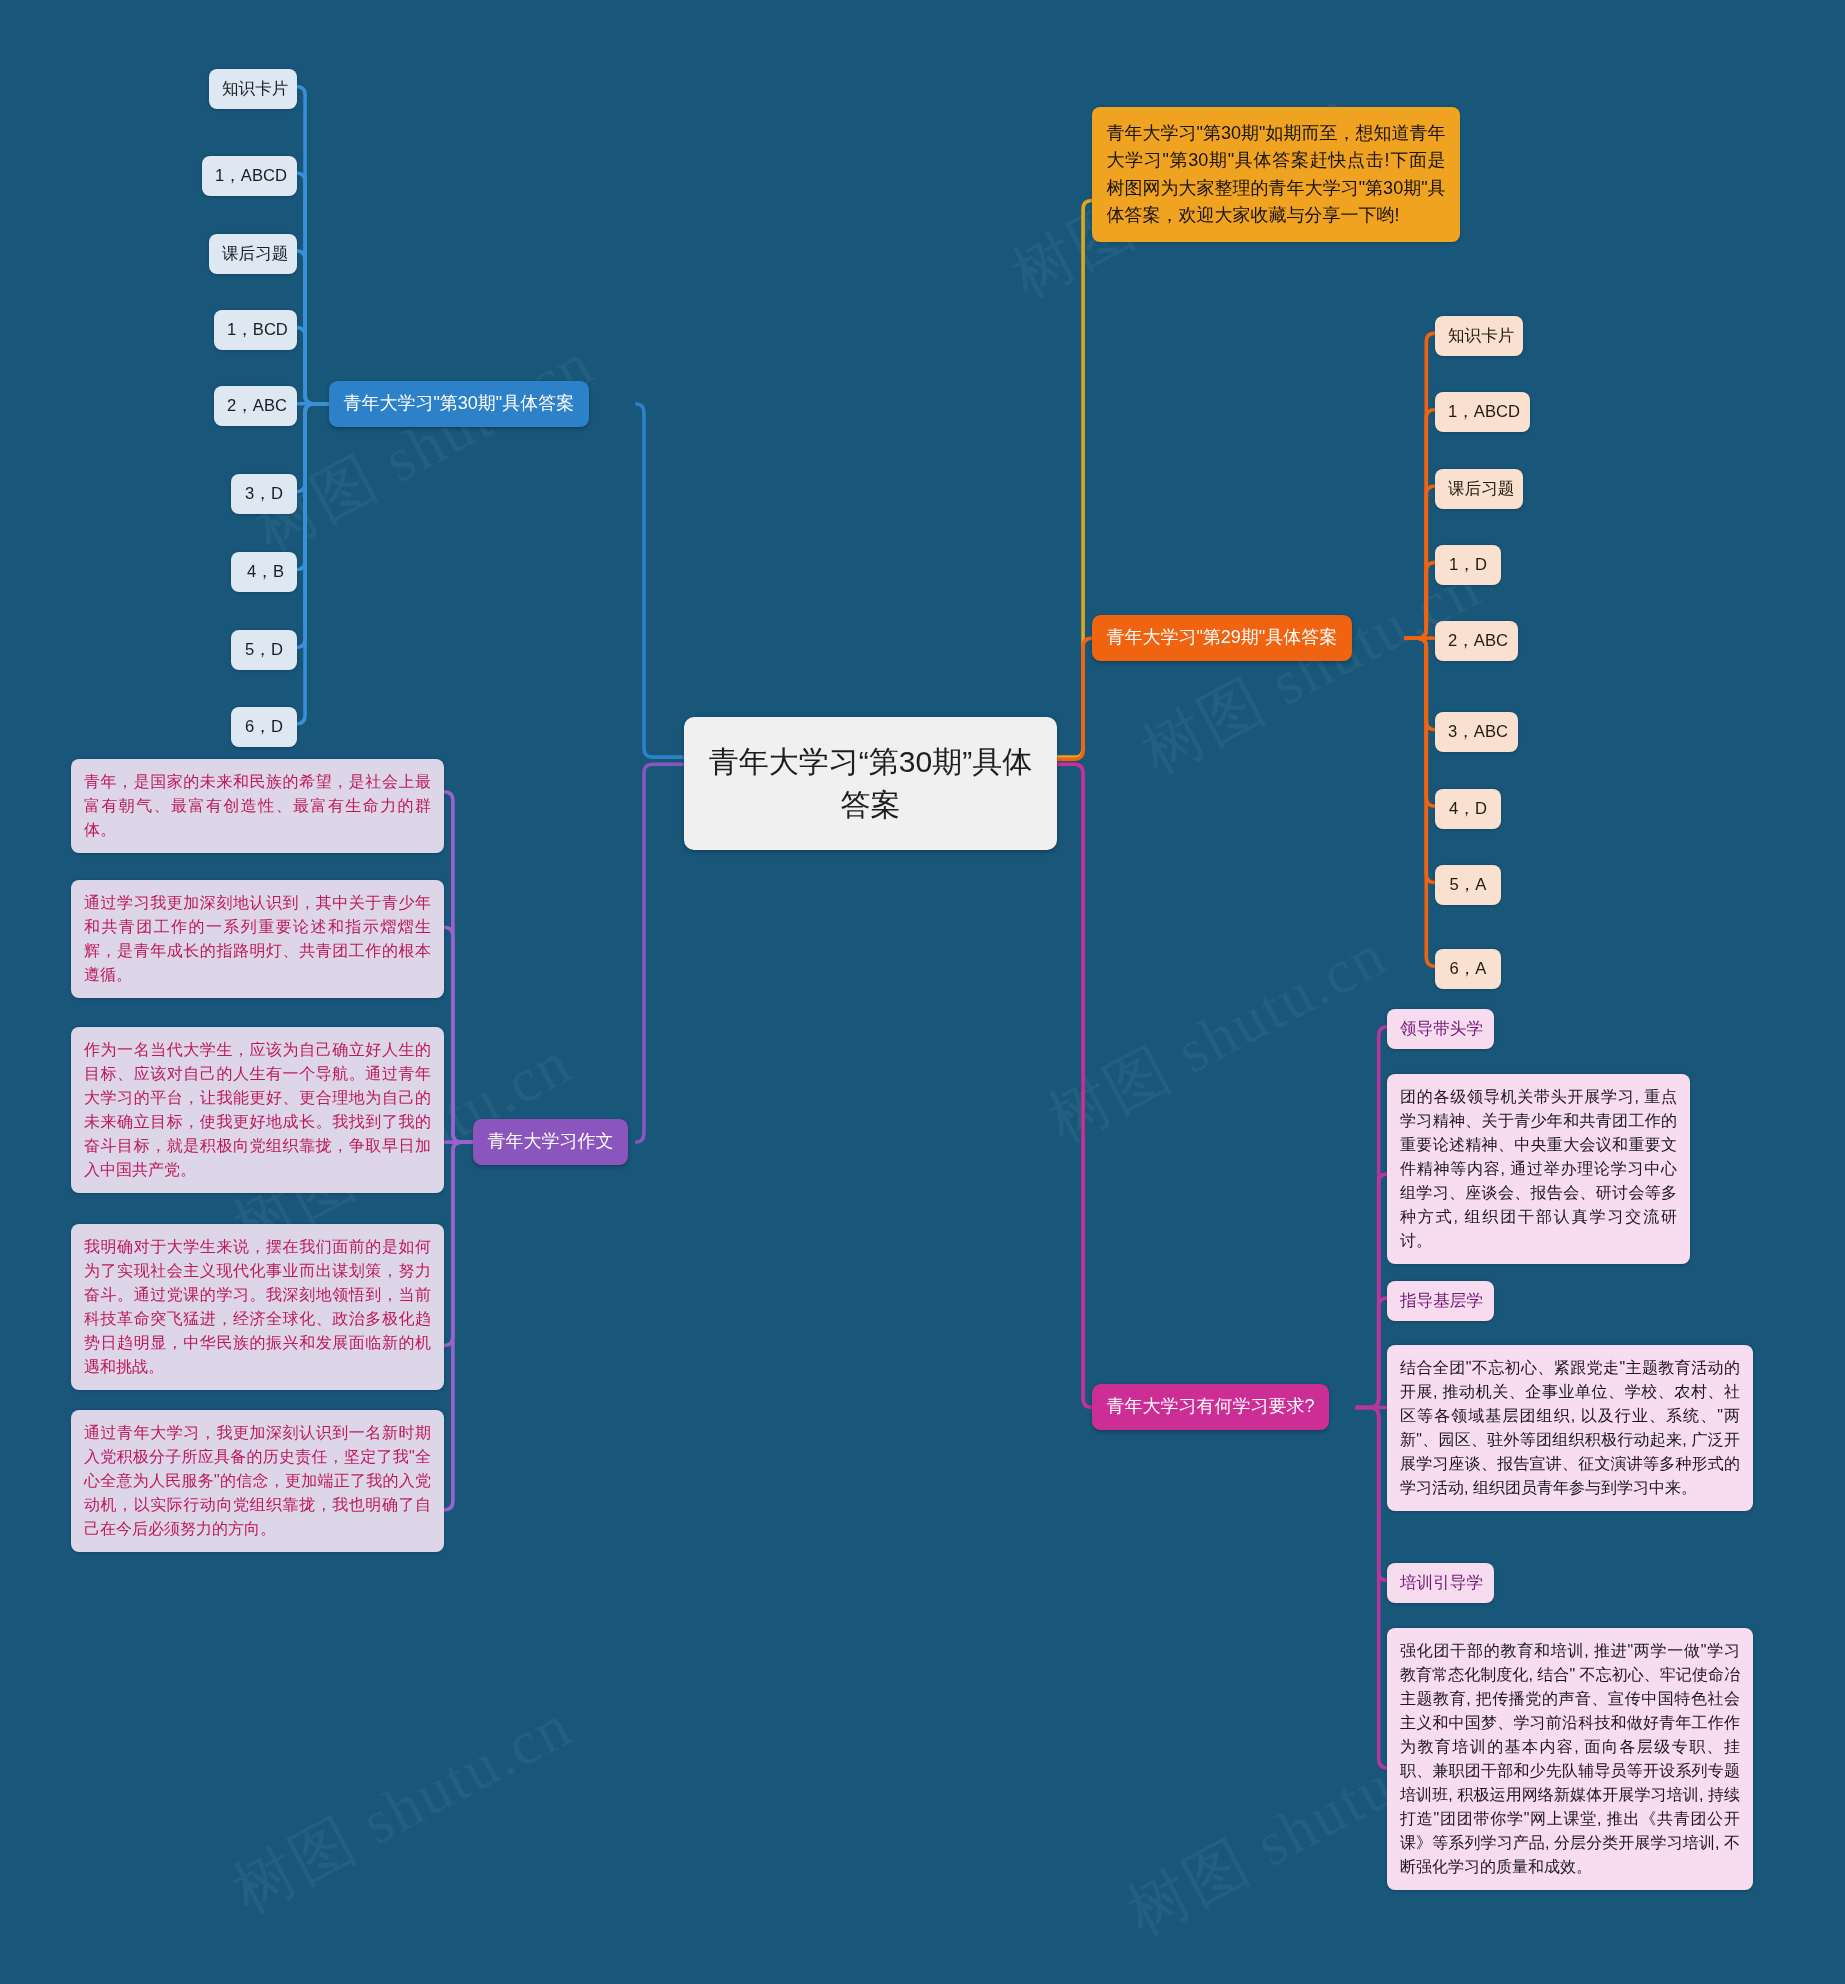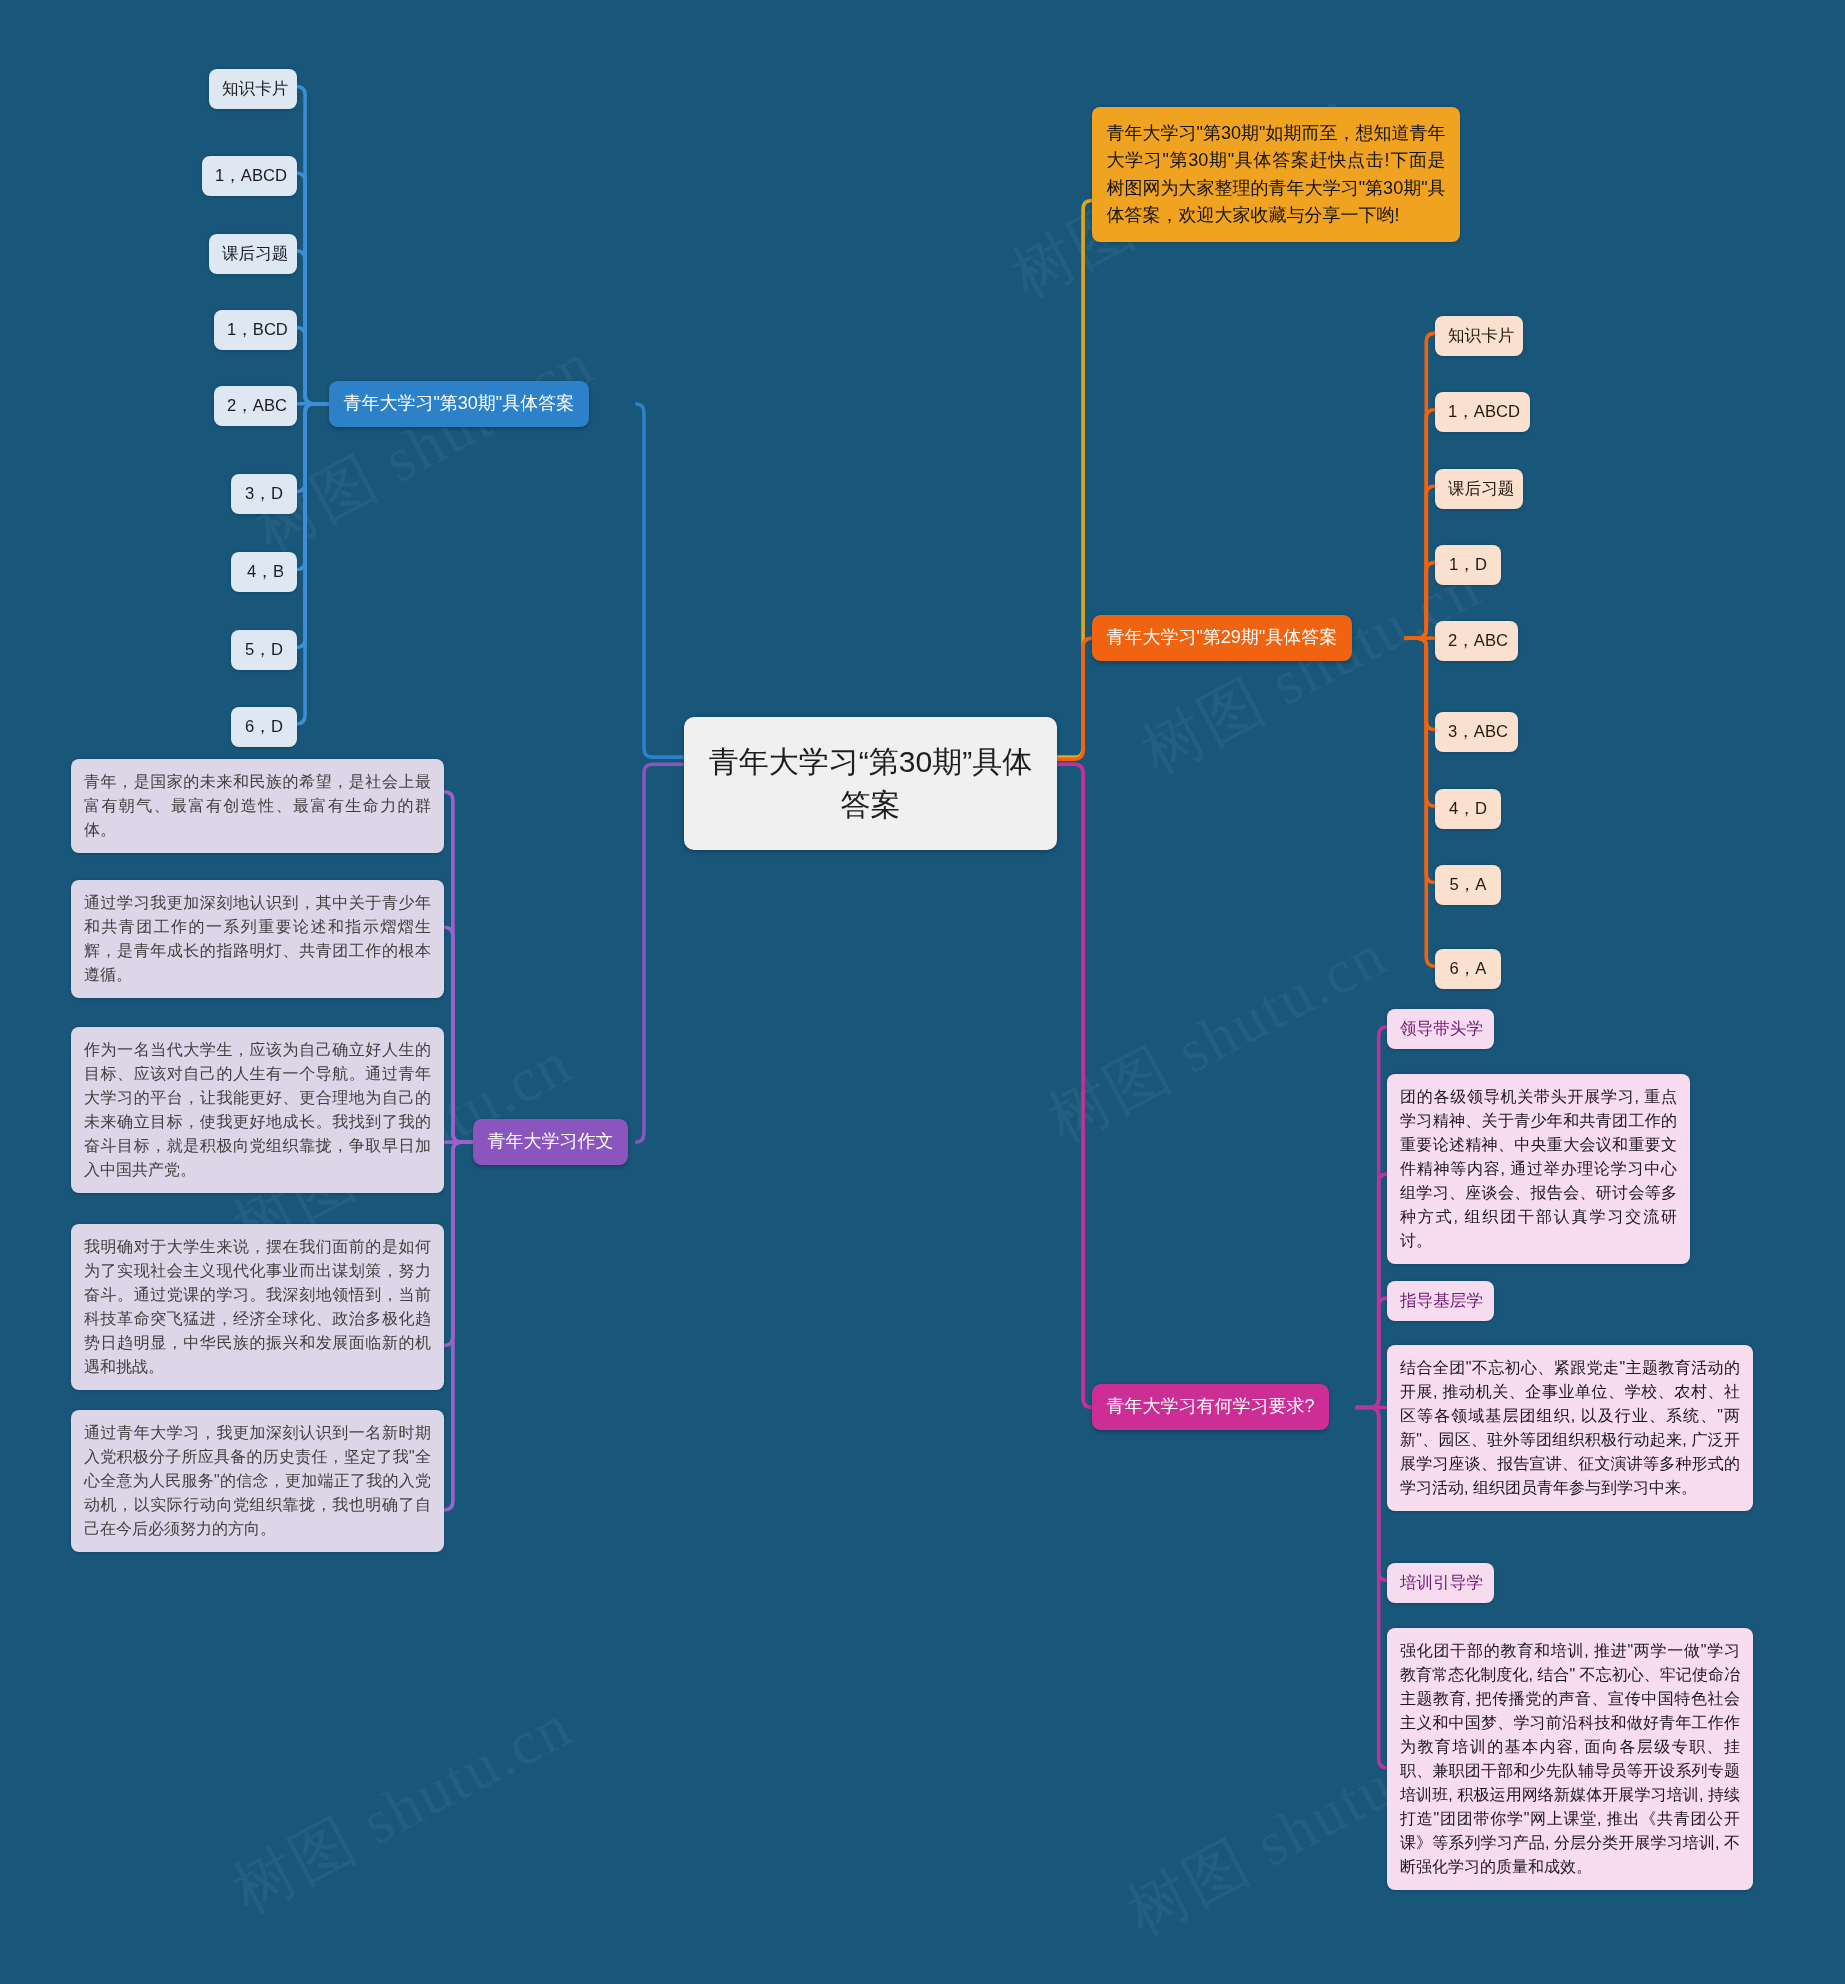--- a/index.html
+++ b/index.html
@@ -98,21 +98,21 @@
     text-align: justify;
     line-height: 1.5;
   }
   .note.amber {
     background: #f0a321;
     color: #161310;
     font-size: 18px;
     line-height: 1.52;
     padding: 13px 14.4px;
   }
-  .note.purple { background: #ddd6e9; color: #404040; }
+  .note.purple { background: #ddd6e9; color: #be185d; }
   .note.pink   { background: #f8dcf0; color: #1c151f; }
 </style>
 </head>
 <body style="background: rgb(24, 86, 122);">
 
 <div id="canvas">
 
   <div class="wm-layer">
     <div class="wm" style="left:238px;  top:404px;">树图 shutu.cn</div>
     <div class="wm" style="left:995px; top:151px;">树图 shutu.cn</div>

